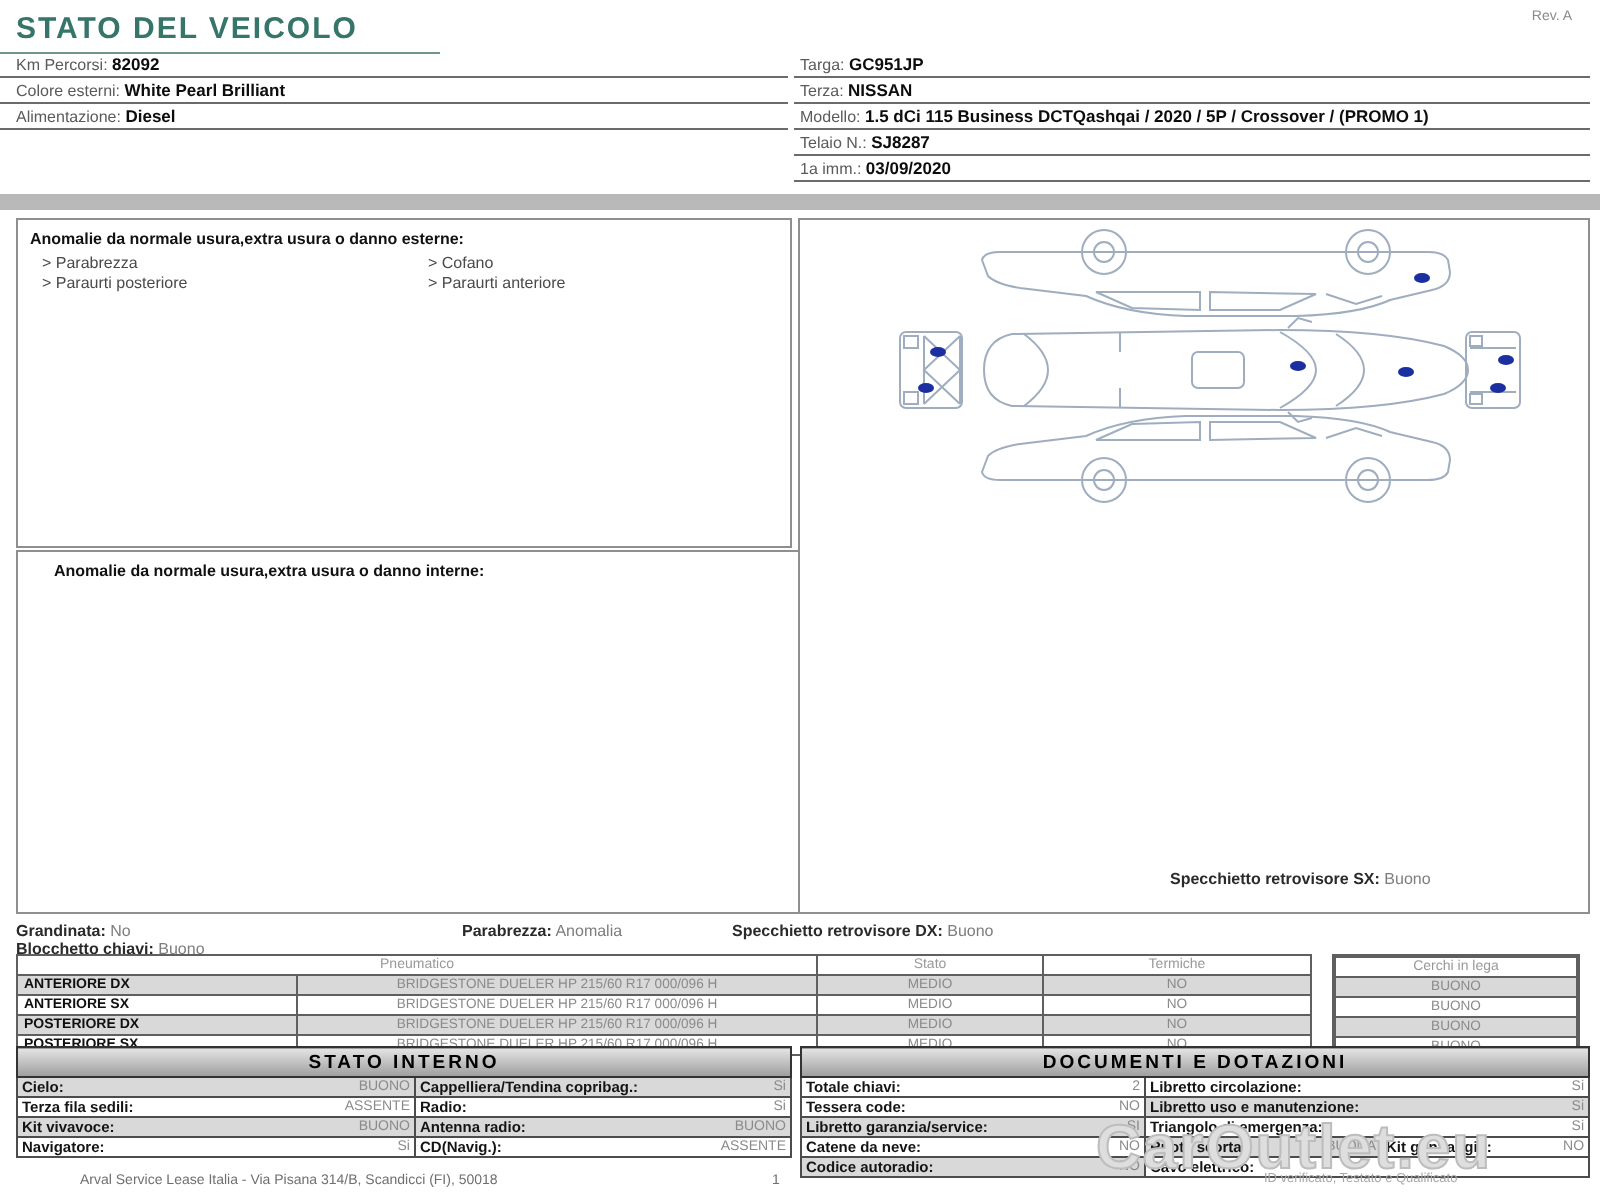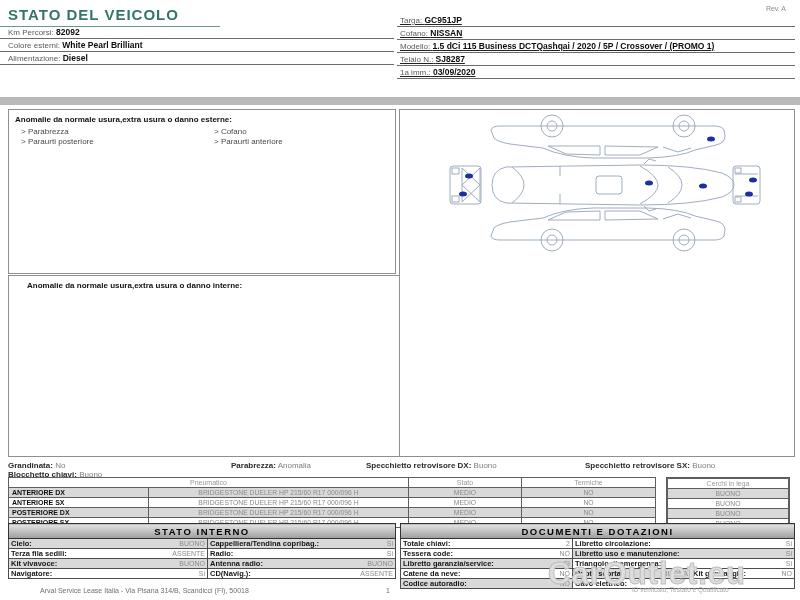--- a/index.html
+++ b/index.html
@@ -7,21 +7,21 @@
         font-family:"Liberation Sans",sans-serif;color:#222;}
 
   
   .title{position:absolute;left:0;top:4px;width:212px;padding:2px 0 3px 8px;
          font-size:15px;font-weight:bold;letter-spacing:1px;color:#35756a;
          border-bottom:1px solid #6f958d;}
   .rev{position:absolute;right:14px;top:5px;font-size:7px;color:#8a8a8a;}
 
   .fields{position:absolute;font-size:8px;}
   .fields-left{left:0;top:26px;width:394px;}
-  .fields-right{left:397px;top:14px;width:398px;text-decoration:underline;}
+  .fields-right{left:397px;top:26px;width:398px;}
   .field-row{border-bottom:1px solid #6b6b6b;padding:2px 2px 1px 8px;line-height:9px;min-height:9px;}
   .fields-right .field-row{padding-left:3px;}
   .field-modello{padding-right:26px;}
   .flabel{color:#5a5a5a;}
   .fvalue{color:#0d0d0d;font-weight:bold;font-size:8.5px;}
 
   .band{position:absolute;left:0;top:97px;width:800px;height:8px;background:#b9b9b9;}
 
   
   .box{position:absolute;border:1px solid #8f8f8f;background:#fff;}
@@ -94,21 +94,21 @@
       <span class="fvalue">Diesel</span>
     </div>
   </div>
 
   <div class="fields fields-right">
     <div class="field-row">
       <span class="flabel">Targa:</span>
       <span class="fvalue">GC951JP</span>
     </div>
     <div class="field-row">
-      <span class="flabel">Cofano:</span>
+      <span class="flabel">Terza:</span>
       <span class="fvalue">NISSAN</span>
     </div>
     <div class="field-row field-modello">
       <span class="flabel">Modello:</span>
       <span class="fvalue">1.5 dCi 115 Business DCTQashqai / 2020 / 5P / Crossover / (PROMO 1)</span>
     </div>
     <div class="field-row">
       <span class="flabel">Telaio N.:</span>
       <span class="fvalue">SJ8287</span>
     </div>
@@ -209,21 +209,21 @@
     <span class="status-value">Buono</span>
   </div>
   <div class="status-item" style="left:231px;top:461px;">
     <span class="status-label">Parabrezza:</span>
     <span class="status-value">Anomalia</span>
   </div>
   <div class="status-item" style="left:366px;top:461px;">
     <span class="status-label">Specchietto retrovisore DX:</span>
     <span class="status-value">Buono</span>
   </div>
-  <div class="status-item" style="left:585px;top:461px;">
+  <div class="status-item" style="left:585px;top:435px;">
     <span class="status-label">Specchietto retrovisore SX:</span>
     <span class="status-value">Buono</span>
   </div>
 
   <table class="tires">
     <colgroup>
         <col style="width:140px">
         <col style="width:260px">
         <col style="width:113px">
         <col style="width:134px">

